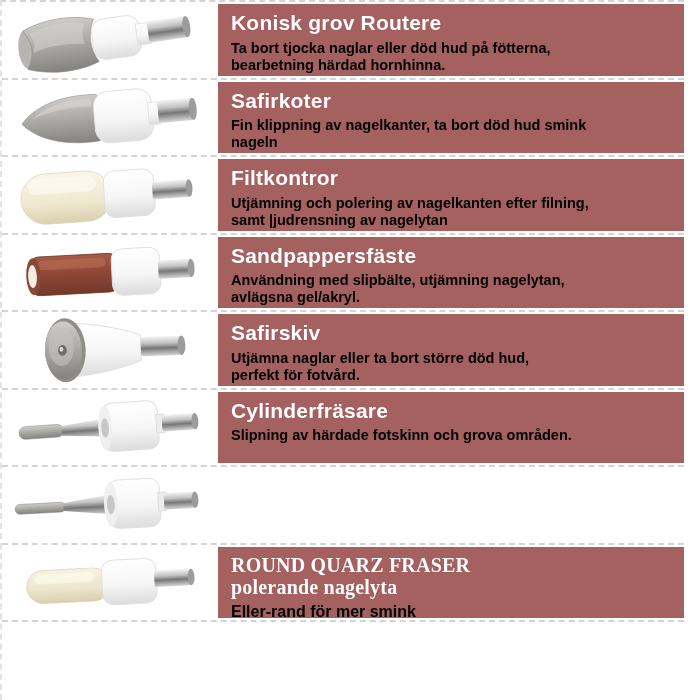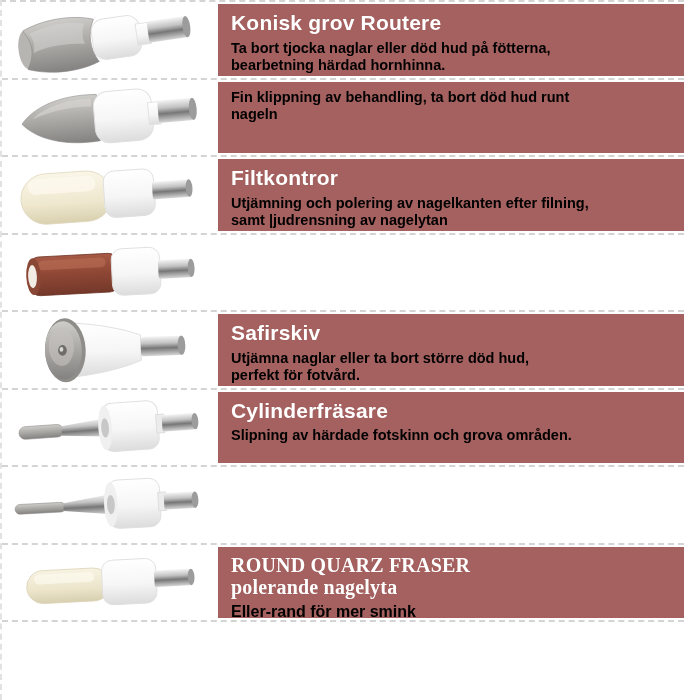--- a/index.html
+++ b/index.html
@@ -125,21 +125,22 @@
           <path d="M96,14 C58,11 30,22 17,38 C30,54 58,65 96,62 Z" fill="url(#gGrey)" stroke="#8d8b89" stroke-width="0.6"></path>
           <path d="M90,18 C62,16 40,24 28,34 C44,28 68,24 90,26 Z" fill="#d8d6d3" opacity="0.6"></path>
           <rect x="92" y="12" width="60" height="53" rx="15" fill="url(#gBody)" stroke="#e0e0e0"></rect>
           <rect x="148" y="27" width="12" height="23" fill="url(#gBody)" stroke="#e2e2e2"></rect>
           <rect x="158" y="26" width="36" height="23" rx="3" fill="url(#gMetal)"></rect>
           <ellipse cx="194" cy="37.5" rx="4" ry="11.5" fill="#9c9c9c"></ellipse>
         </g>
       </svg>
     </div>
     <div class="text-cell">
-      <div class="desc">Fin klippning av behandling, ta bort död hud runt
+      <div class="title">Safirkoter</div>
+      <div class="desc">Fin klippning av nagelkanter, ta bort död hud smink
 nageln</div>
     </div>
   </div>
 
   <div class="row">
     <div class="photo-cell">
       <svg viewBox="0 0 211 78">
         <g transform="rotate(-4 105 39)">
           <rect x="16" y="13" width="94" height="52" rx="26" fill="url(#gFelt)" stroke="#ded5bb" stroke-width="0.8"></rect>
           <rect x="24" y="18" width="70" height="16" rx="8" fill="#fdfaf0" opacity="0.7"></rect>
@@ -162,20 +163,25 @@
         <g transform="rotate(-3 105 39)">
           <rect x="26" y="19" width="90" height="40" rx="9" fill="url(#gSand)" stroke="#6c3426" stroke-width="0.8"></rect>
           <rect x="34" y="23" width="70" height="10" rx="5" fill="#bb7158" opacity="0.55"></rect>
           <ellipse cx="29" cy="39" rx="7.5" ry="19" fill="#8a4736"></ellipse>
           <ellipse cx="28" cy="39" rx="4.5" ry="12" fill="#f1ede4"></ellipse>
           <rect x="110" y="15" width="50" height="48" rx="11" fill="url(#gBody)" stroke="#e0e0e0"></rect>
           <rect x="158" y="29" width="34" height="19" rx="2" fill="url(#gMetal)"></rect>
           <ellipse cx="192" cy="38.5" rx="3.5" ry="9.5" fill="#9c9c9c"></ellipse>
         </g>
       </svg>
+    </div>
+    <div class="text-cell">
+      <div class="title">Sandpappersfäste</div>
+      <div class="desc">Användning med slipbälte, utjämning nagelytan,
+avlägsna gel/akryl.</div>
     </div>
   </div>
 
   <div class="row">
     <div class="photo-cell">
       <svg viewBox="0 0 211 78">
         <g transform="rotate(-2 105 39)">
           <path d="M66,10 C100,12 128,20 140,25 L140,51 C128,56 100,64 66,66 Z" fill="url(#gBody)" stroke="#e0e0e0"></path>
           <ellipse cx="62" cy="38" rx="21" ry="33" fill="#8f8d8a"></ellipse>
           <ellipse cx="60" cy="38" rx="19" ry="30" fill="url(#gGrey)"></ellipse>

